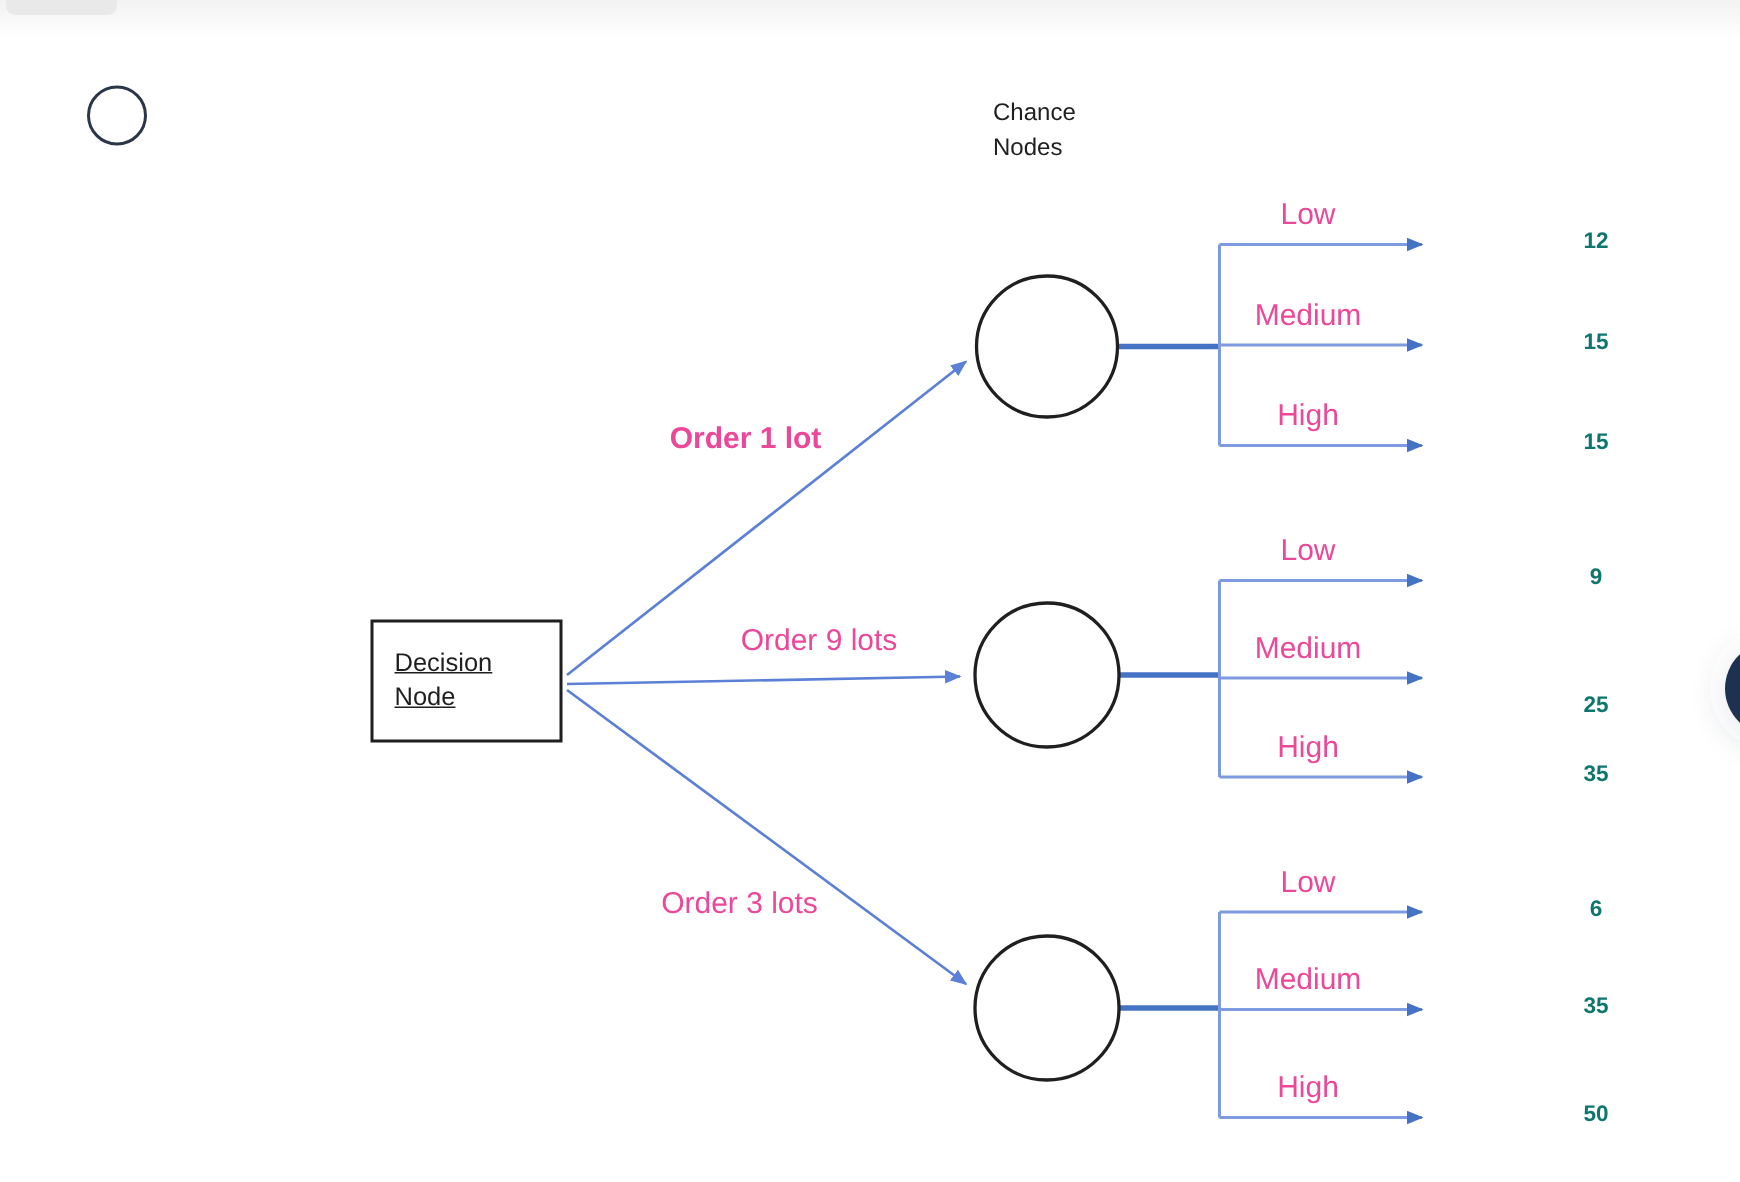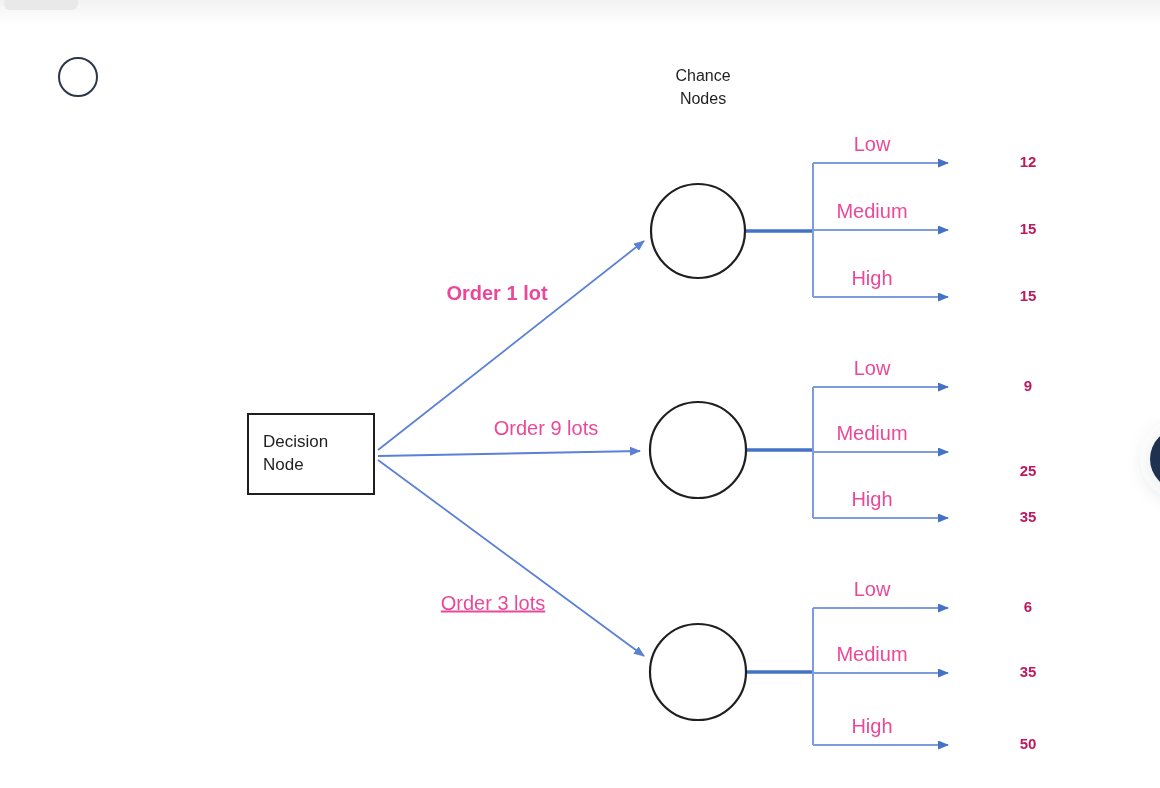--- a/index.html
+++ b/index.html
@@ -55,41 +55,43 @@
     align-items: center;
     background: #ffffff;
     font-size: 17px;
     line-height: 1.35;
     color: #1f1f1f;
   }
   .decision-box .lbl {
     display: block;
     width: 84px;
     margin-left: 14px;
+    text-decoration: underline;
   }
   .t {
     position: absolute;
     transform: translate(-50%, -50%);
     white-space: nowrap;
     font-size: 20px;
     color: #ec4899;
   }
   .chance-title {
     position: absolute;
     left: 662px; top: 64px;
     width: 82px;
-    text-align: center;
+    text-align: left;
     font-size: 16px;
     line-height: 1.45;
     color: #1f1f1f;
   }
   .val {
     font-size: 15px;
     font-weight: 700;
-    color: #be185d;
+    color: #0f766e;
+    margin-left: 36px;
   }
   .fab {
     position: absolute;
     left: 1150px; top: 428px;
     width: 62px; height: 62px;
     border-radius: 50%;
     background: #1e3151;
     box-shadow: 0 0 0 10px rgba(255,255,255,0.55), 0 4px 22px rgba(30,49,81,0.25);
     cursor: pointer;
   }
@@ -141,21 +143,21 @@
   </svg>
 
   <div class="decision-box">
     <span class="lbl">Decision Node</span>
   </div>
 
   <div class="chance-title">Chance Nodes</div>
 
   <div class="t" style="left:497px; top:293px;font-weight:bold;">Order 1 lot</div>
   <div class="t" style="left:546px; top:428px;">Order 9 lots</div>
-  <div class="t" style="left:493px; top:603px;text-decoration:underline;">Order 3 lots</div>
+  <div class="t" style="left:493px; top:603px;">Order 3 lots</div>
 
   <div class="t" style="left:872px; top:144px;">Low</div>
   <div class="t" style="left:872px; top:211px;">Medium</div>
   <div class="t" style="left:872px; top:278px;">High</div>
   <div class="t val" style="left:1028px; top:161px;">12</div>
   <div class="t val" style="left:1028px; top:228px;">15</div>
   <div class="t val" style="left:1028px; top:295px;">15</div>
 
   <div class="t" style="left:872px; top:368px;">Low</div>
   <div class="t" style="left:872px; top:433px;">Medium</div>

